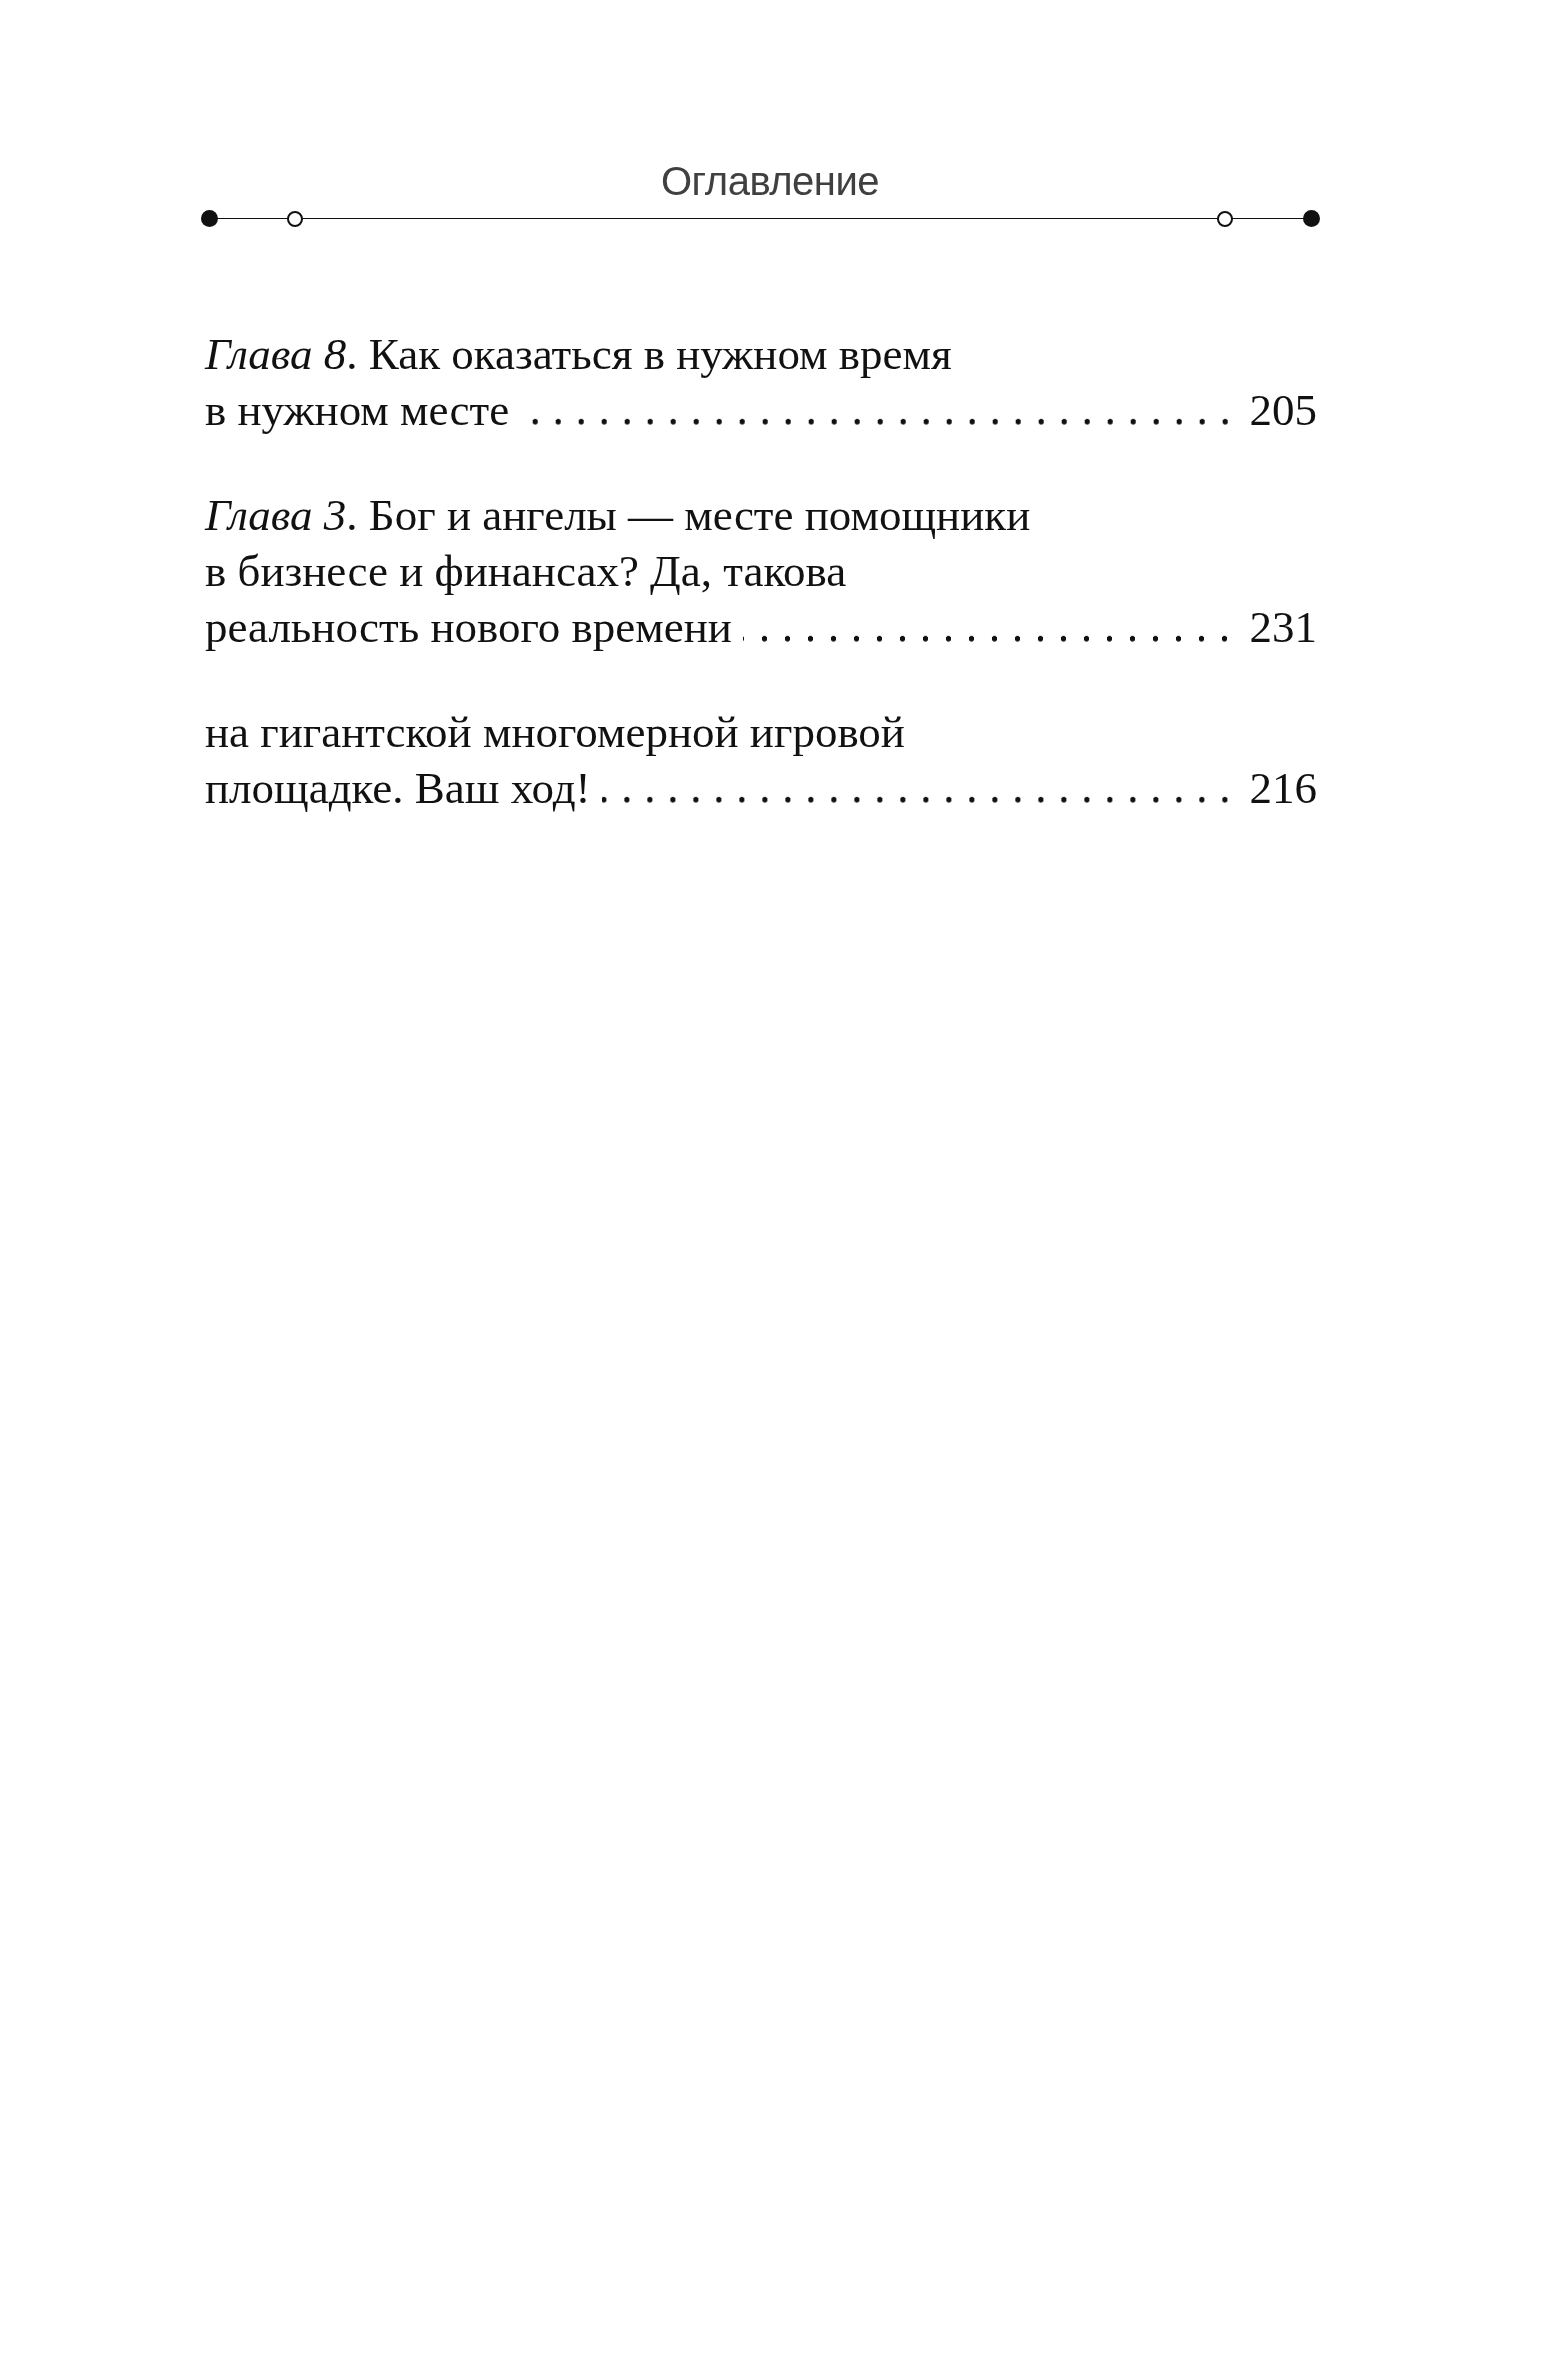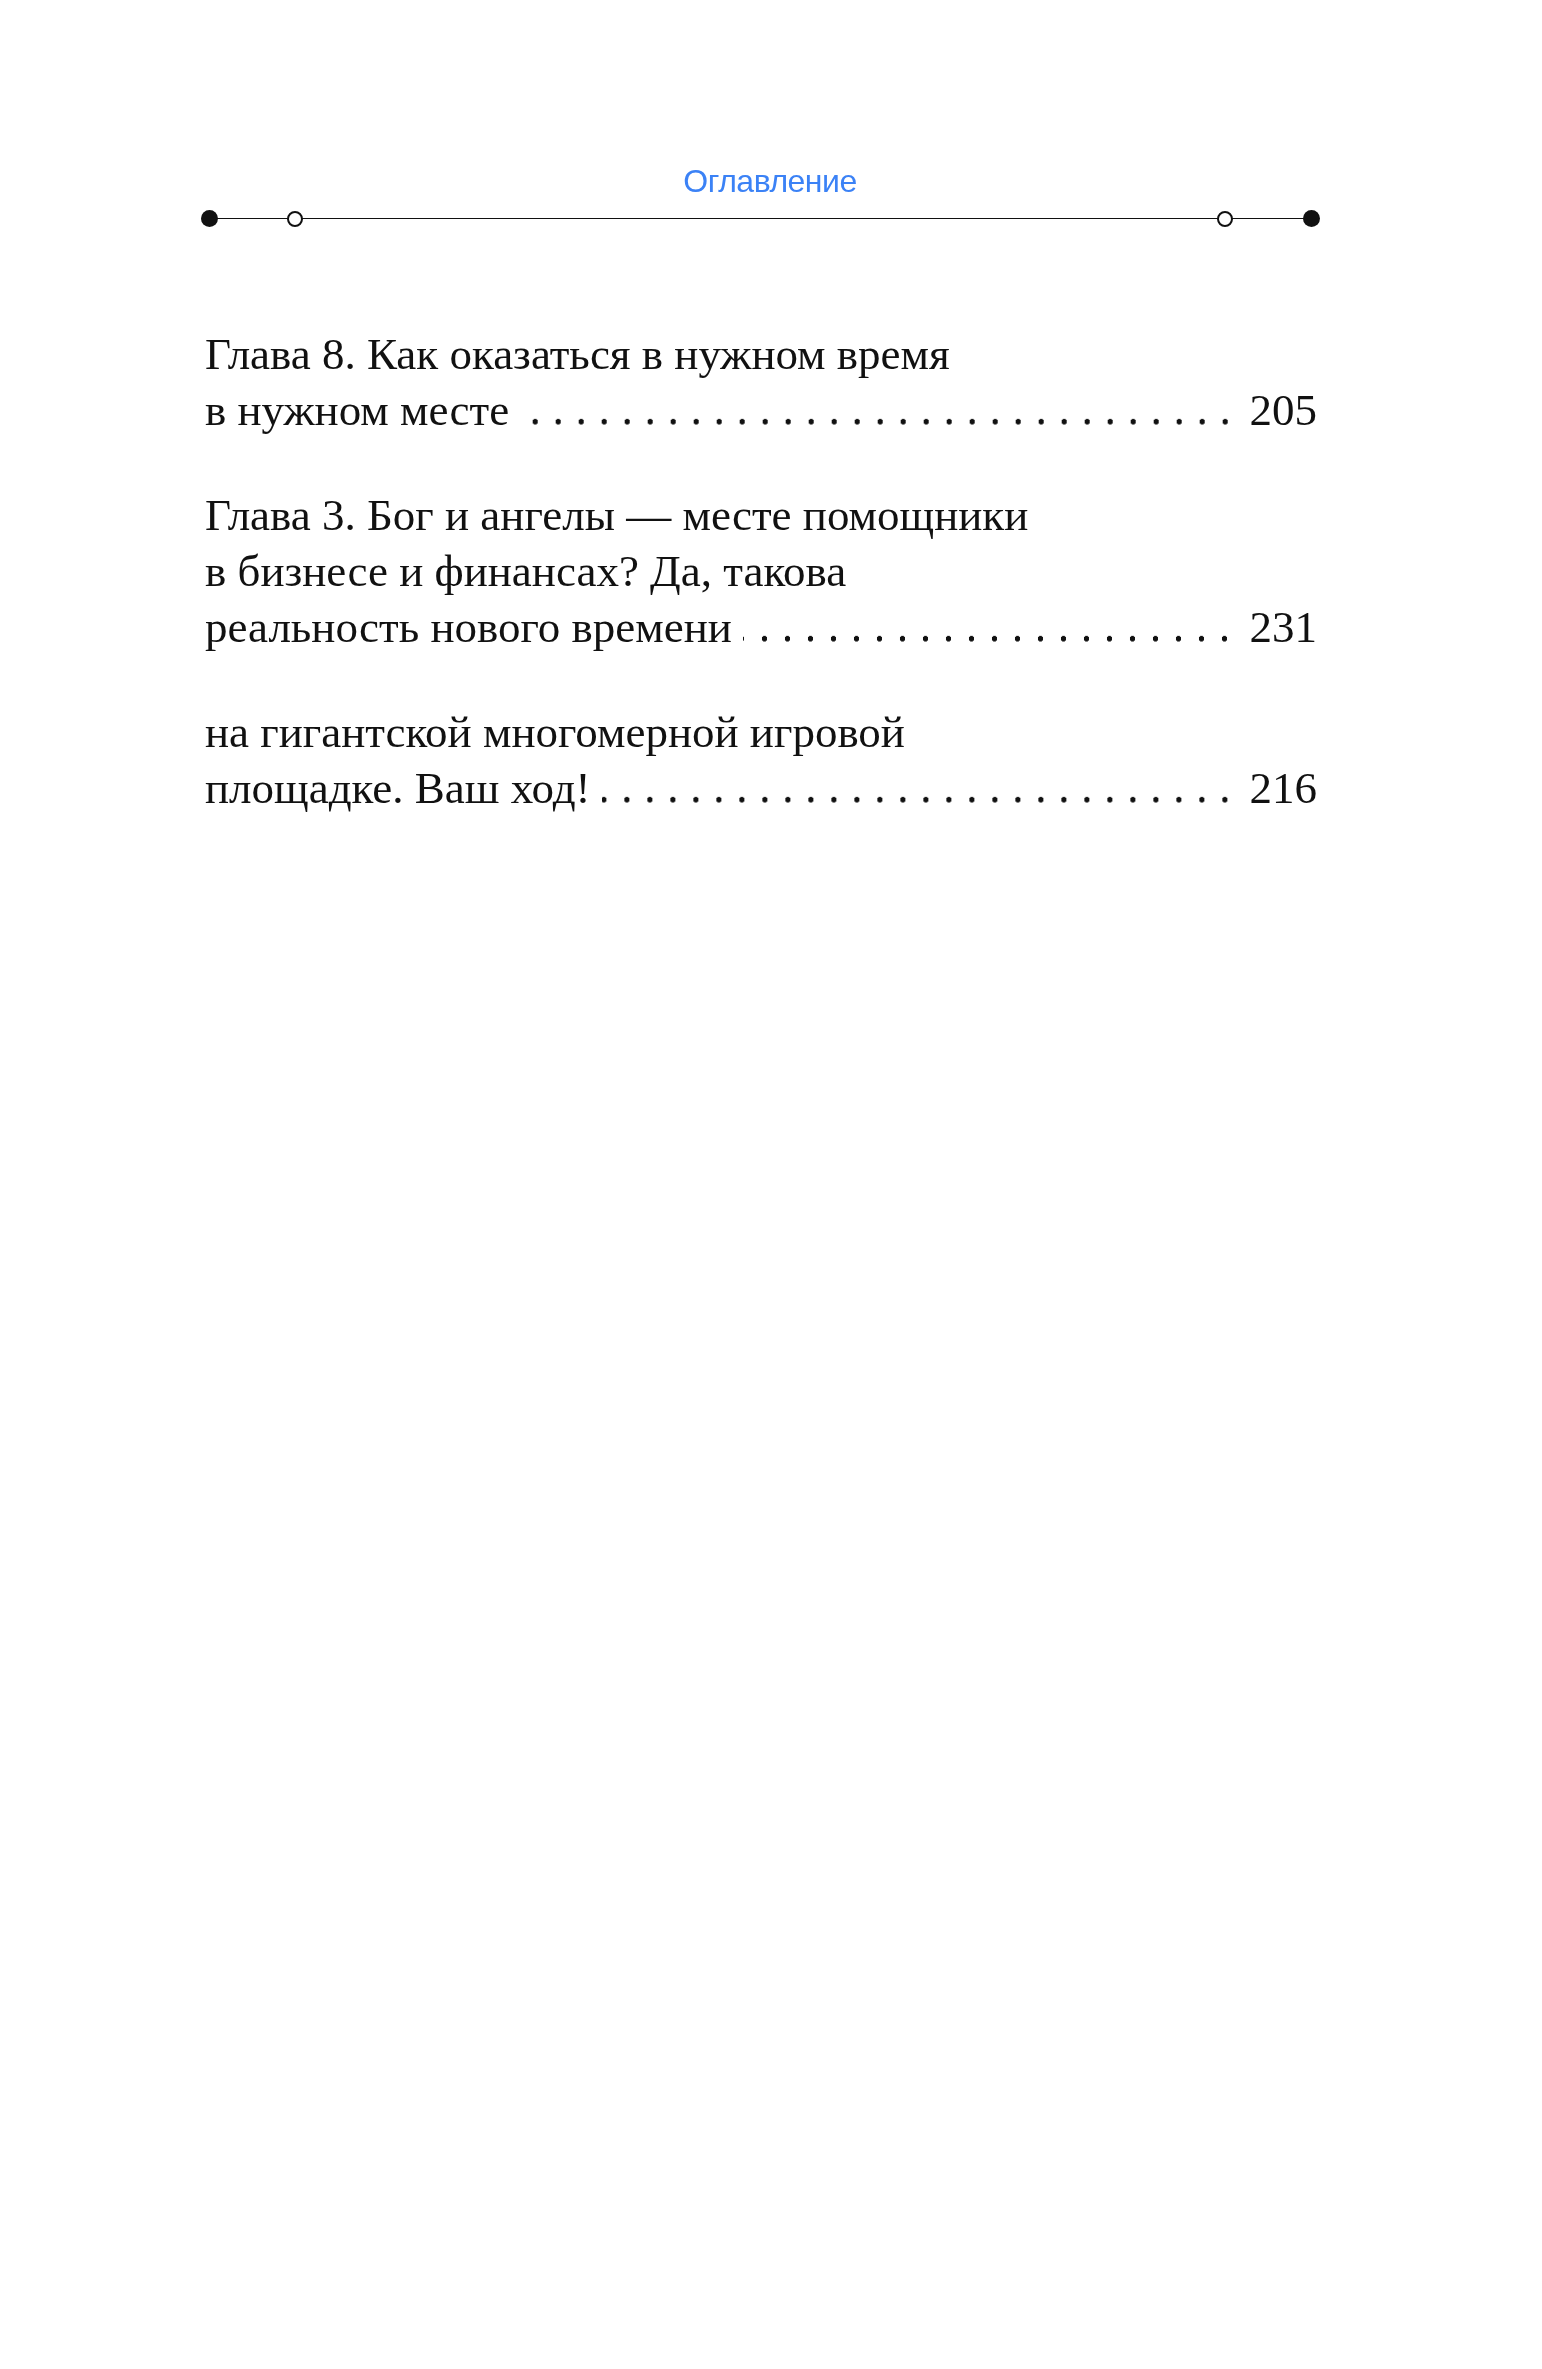--- a/index.html
+++ b/index.html
@@ -14,24 +14,24 @@
       overflow: hidden;
       color: #111111;
     }
     .running-head {
       position: absolute;
       left: 0;
       top: 162px;
       width: 1540px;
       text-align: center;
       font-family: "Liberation Sans", sans-serif;
-      font-size: 32px;
+      font-size: 40px;
       line-height: 38px;
       letter-spacing: -0.5px;
-      color: #3b82f6;
+      color: #404040;
     }
     .ornament {
       position: absolute;
       left: 201px;
       top: 210px;
       width: 1119px;
       height: 17px;
     }
     .ornament .rule {
       position: absolute;
@@ -75,20 +75,21 @@
     .line {
       display: block;
       white-space: nowrap;
       height: 56px;
     }
     .line.last {
       display: flex;
       align-items: flex-start;
     }
     .label-italic {
+      font-style: italic;
     }
     .leader {
       flex: 1 1 auto;
       margin: 0 13.2px 0 11.4px;
       height: 11.4px;
       align-self: flex-end;
       margin-bottom: 10.4px;
       background-image: radial-gradient(circle, #111111 2.5px, transparent 3px);
       background-size: 23px 11.4px;
       background-position: right center;

